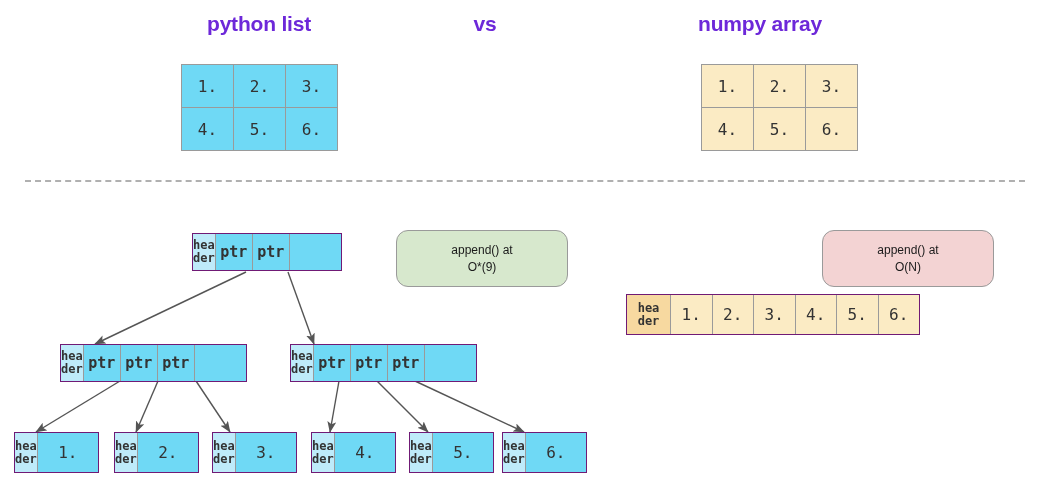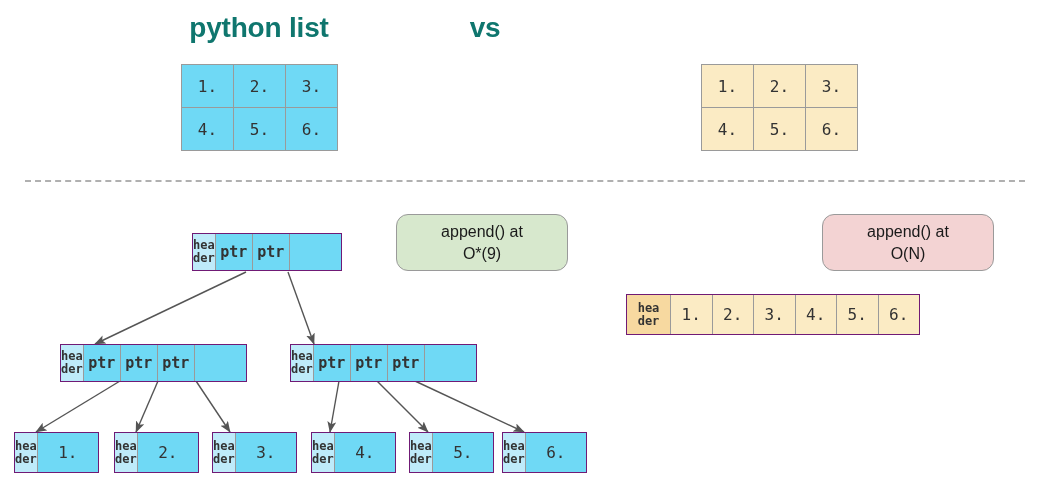--- a/index.html
+++ b/index.html
@@ -18,23 +18,23 @@
   .canvas {
     position: absolute;
     left: 0; top: 0;
     width: 1050px;
     height: 485px;
   }
 
   
   .heading {
     position: absolute;
-    font-size: 28px;
+    font-size: 21px;
     font-weight: bold;
-    color: #0f766e;
+    color: #6d28d9;
     white-space: nowrap;
     text-align: center;
     letter-spacing: -0.2px;
   }
 
   
   .grid {
     position: absolute;
     display: grid;
     grid-template-columns: repeat(3, 52px);
@@ -106,24 +106,25 @@
 
   
   .callout {
     position: absolute;
     display: flex;
     align-items: center;
     justify-content: center;
     text-align: center;
     border-radius: 12px;
     border: 1px solid #9a9a9a;
-    font-size: 16px;
+    font-size: 12px;
     line-height: 1.35;
     color: #1a1a1a;
     box-sizing: border-box;
+    margin-top: 16px;
   }
   .callout.green { background: #D7E8CD; }
   .callout.pink  { background: #F3D3D3; }
 
   
   .arrows {
     position: absolute;
     left: 0; top: 0;
     width: 1050px;
     height: 485px;
@@ -132,20 +133,21 @@
 </style>
 </head>
 <body>
 
 <div class="canvas">
 
   <div class="heading" style="left:180px; top:12px; width:158px;">python list</div>
 
   <div class="heading" style="left:455px; top:12px; width:60px;text-align:center;">vs</div>
 
+  <div class="heading" style="left:670px; top:12px; width:180px;">numpy array</div>
 
   <div class="grid blue" style="left:181px; top:64px;">
     <div class="cell">1.</div>
     <div class="cell">2.</div>
     <div class="cell">3.</div>
     <div class="cell">4.</div>
     <div class="cell">5.</div>
     <div class="cell">6.</div>
   </div>
 

